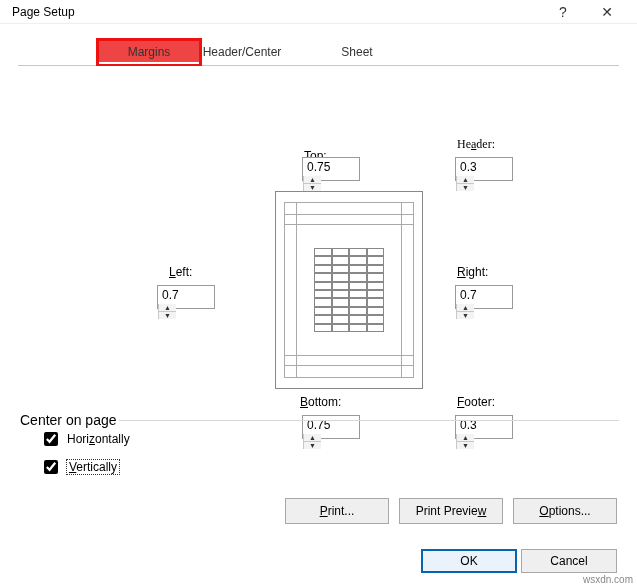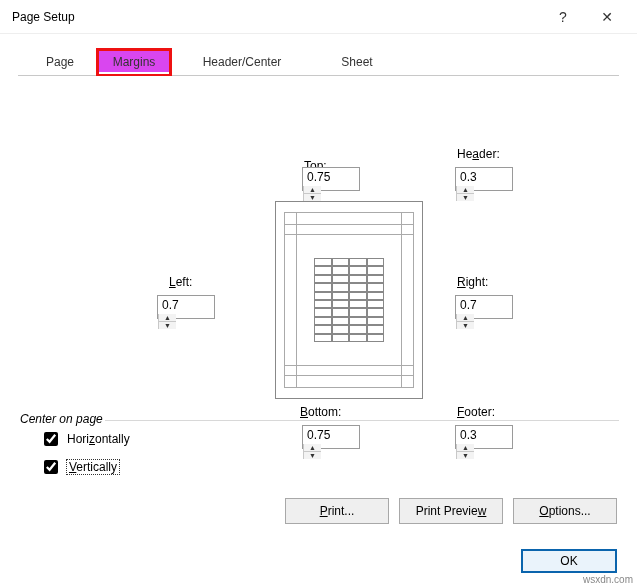--- a/index.html
+++ b/index.html
@@ -10,21 +10,21 @@
     background: #fff;
     color: #000;
     width: 637px;
     height: 587px;
     position: relative;
     overflow: hidden;
   }
   .titlebar {
     display: flex;
     align-items: center;
-    height: 34px;
+    height: 24px;
     padding: 0 8px 0 12px;
     border-bottom: 1px solid #eee;
   }
   .titlebar .title { flex: 1; font-size: 12px; }
   .titlebar .win-btn {
     width: 44px; height: 30px;
     display: flex; align-items: center; justify-content: center;
     font-size: 13px;
     color: #333;
   }
@@ -49,21 +49,21 @@
   .tab {
     position: absolute;
     top: 0;
     height: 28px;
     display: flex; align-items: center; justify-content: center;
     padding: 0 16px;
     color: #333;
     background: transparent;
   }
   .tab.page   { left: 6px;  width: 72px; }
-  .tab.margins{ left: 78px; width: 76px; border: 3px solid #e11; background:#d946ef; }
+  .tab.margins{ left: 78px; width: 106px; border: 3px solid #e11; background:#ef4444; }
   .tab.margins::after{
     content:""; position:absolute; left:0; right:0; bottom:-1px; height:2px; background:#fff;
   }
   .tab.hf     { left: 164px; width: 120px; }
   .tab.sheet  { left: 300px; width: 78px; }
 
   .panel {
     border: 1px solid transparent;
     padding: 18px 2px 6px 2px;
     position: relative;
@@ -112,36 +112,36 @@
   .preview .grid {
     position:absolute; left:38px; right:38px; top:56px; bottom:56px;
     display:grid; grid-template-columns: repeat(4,1fr); grid-template-rows: repeat(10,1fr);
   }
   .preview .grid div { border:0.5px solid #888; }
 
   
   .pos { position:absolute; }
   .lbl-top     { left:285px; top:82px; }
   .sp-top      { left:283px; top:90px; }
-  .lbl-header  { left:438px; top:70px; }
+  .lbl-header  { left:438px; top:70px;font-family:Liberation Serif, serif; }
   .sp-header   { left:436px; top:90px; }
   .lbl-left    { left:150px; top:198px; }
   .sp-left     { left:138px; top:218px; }
   .lbl-right   { left:438px; top:198px; }
   .sp-right    { left:436px; top:218px; }
   .lbl-bottom  { left:281px; top:328px; }
   .sp-bottom   { left:283px; top:348px; }
   .lbl-footer  { left:438px; top:328px; }
   .sp-footer   { left:436px; top:348px; }
 
   
   .group {
     position:absolute; left:18px; top:420px; right:18px;
   }
-  .group-label { position:absolute; top:-8px; left:0; background:#fff; padding:0 2px; font-size:12px;font-style:italic; }
+  .group-label { position:absolute; top:-8px; left:0; background:#fff; padding:0 2px; font-size:14px; }
   .group-line { border-top:1px solid #d8d8d8; margin-top:0; height:60px; }
   .chk-row { display:flex; align-items:center; gap:6px; margin-left:22px; margin-top:8px; }
   input[type=checkbox]{ width:14px; height:14px; accent-color:#000; }
   .focus-rect { outline:1px dotted #333; padding:0 2px; }
 
   
   .btn-row {
     position:absolute; right:20px; top:498px;
     display:flex; gap:10px;
   }
@@ -174,21 +174,20 @@
 <div class="titlebar">
   <div class="title">Page Setup</div>
   <div class="win-btn help">?</div>
   <div class="win-btn close">✕</div>
 </div>
 
 <div class="content">
 
   <div class="tabs-row">
     <div class="tabline"></div>
-    <div class="tab page">Page</div>
     <div class="tab margins">Margins</div>
     <div class="tab hf">Header/Center</div>
     <div class="tab sheet">Sheet</div>
   </div>
 
   <div class="panel">
 
     <div class="pos lbl-top lbl">
       <span></span><span class="u">T</span><span>op:</span>
     </div>
@@ -337,15 +336,16 @@
   </div>
   <div class="btn">
     <span></span>
       <span class="u">O</span>
       <span>ptions...</span>
   </div>
 </div>
 
 <div class="dlg-footer">
   <div class="dlg-btn primary">OK</div>
+  <div class="dlg-btn">Cancel</div>
 </div>
 
 <div class="watermark">wsxdn.com</div>
 
 </body></html>

